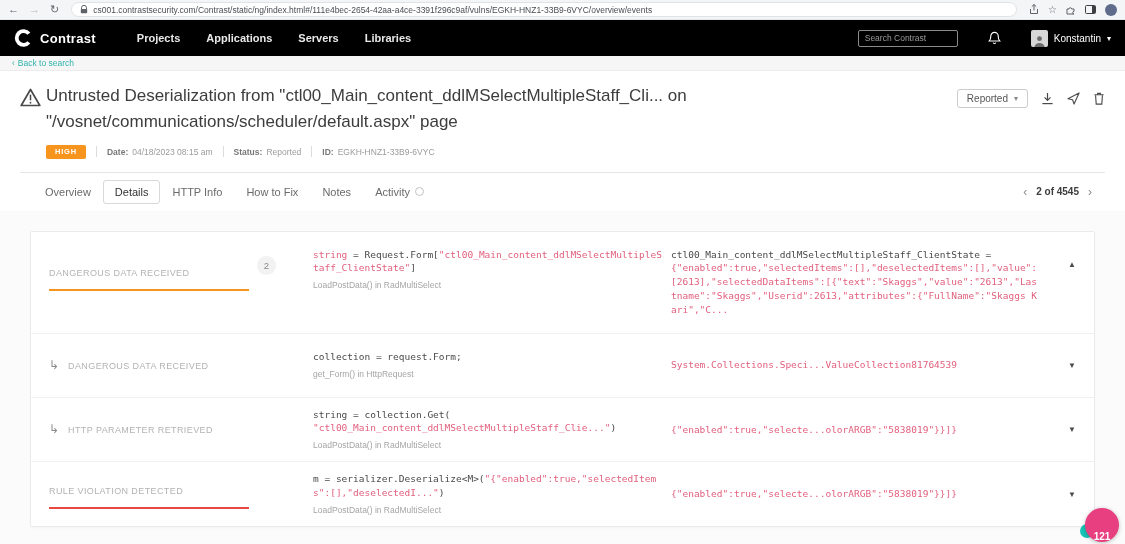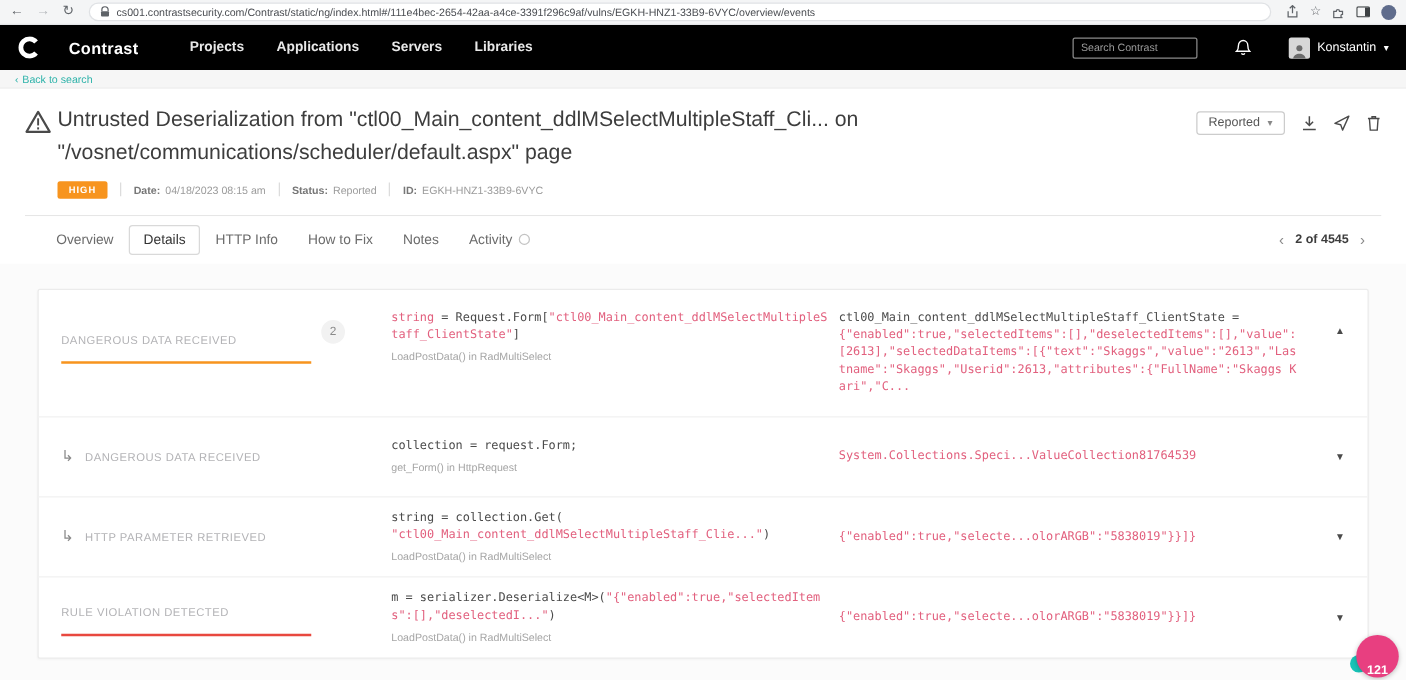--- a/index.html
+++ b/index.html
@@ -14,21 +14,21 @@
   .cicon { cursor:pointer; line-height:1; }
   .cicon.dim { color:#b6b9bd; }
   .urlbar { flex:1; margin:0 12px; background:#fff; border:1px solid #e0e2e5; border-radius:9px;
     height:15px; display:flex; align-items:center; padding:0 8px; gap:5px; overflow:hidden; }
   .url-text { font-size:8.5px; color:#4a4d52; white-space:nowrap; }
   .chrome-right { display:flex; align-items:center; gap:9px; color:#5f6368; font-size:10px; }
   .chrome-avatar { width:12px; height:12px; border-radius:50%; background:#5f6c8c; display:inline-block; }
 
   
   .nav { height:36px; background:#000; display:flex; align-items:stretch; padding:0 14px; flex:0 0 auto; }
-  .brand { display:flex; align-items:center; gap:23px; margin-right:28px; cursor:pointer; }
+  .brand { display:flex; align-items:center; gap:8px; margin-right:28px; cursor:pointer; }
   .brand-name { color:#fff; font-size:13px; font-weight:700; letter-spacing:.3px; }
   .nav-items { display:flex; align-items:stretch; }
   .nav-item { display:flex; align-items:center; color:#e8e8e8; font-size:11px; font-weight:600;
     padding:0 13px; cursor:pointer; position:relative; }
   .nav-item.active { color:#fff; }
   .nav-item.active::after { content:""; position:absolute; left:8px; right:8px; bottom:0;
     height:3px; background:#00a9e0; }
   .nav-right { margin-left:auto; display:flex; align-items:center; gap:30px; }
   .nav-search { width:100px; height:17px; background:transparent; border:1px solid #8a8a8a;
     border-radius:2px; color:#ddd; font-size:8.5px; padding:0 6px; outline:none;

